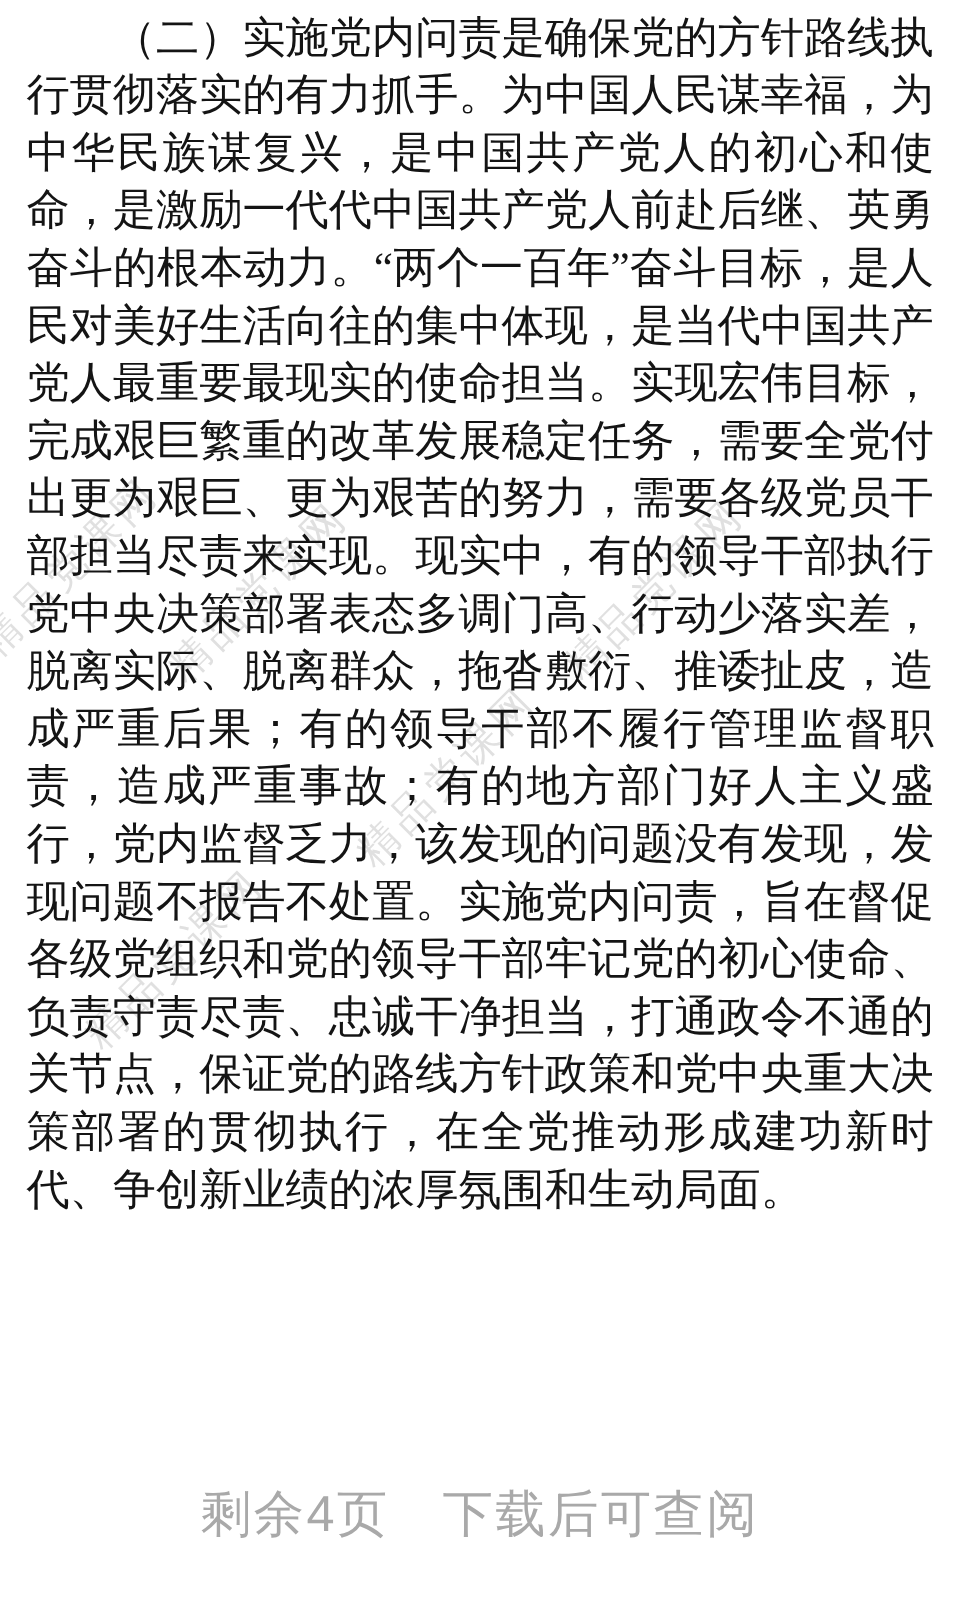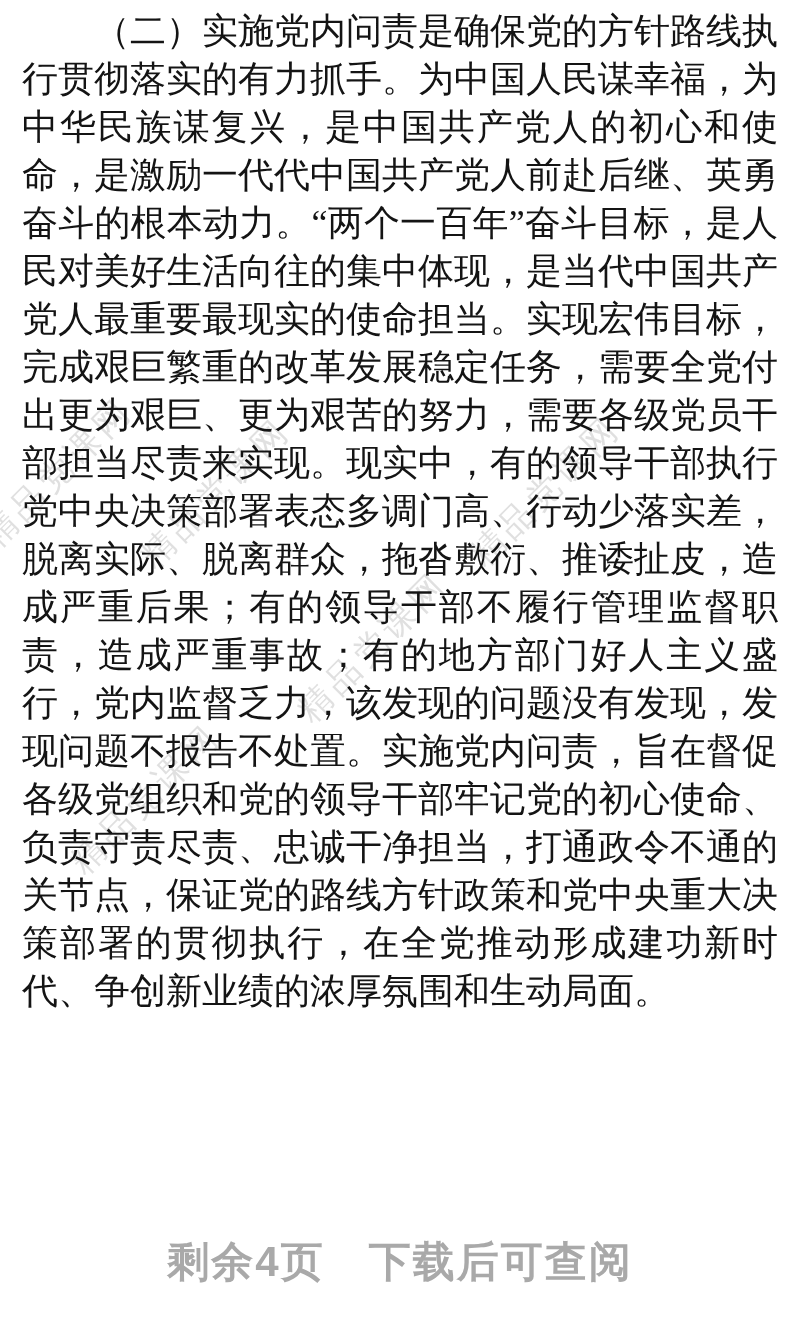--- a/index.html
+++ b/index.html
@@ -47,21 +47,21 @@
   }
   
   .footer-notice {
     position: absolute;
     left: 0;
     right: 0;
     top: 1236px;
     z-index: 1;
     text-align: center;
     font-family: "Liberation Sans", "DejaVu Sans", sans-serif;
-    font-weight: bold;
+    font-weight: normal;
     font-size: 42px;
     line-height: 52px;
     color: #a9a9a9;
     letter-spacing: 2px;
   }
   .footer-notice .gap {
     display: inline-block;
     width: 44px;
   }
 </style>

